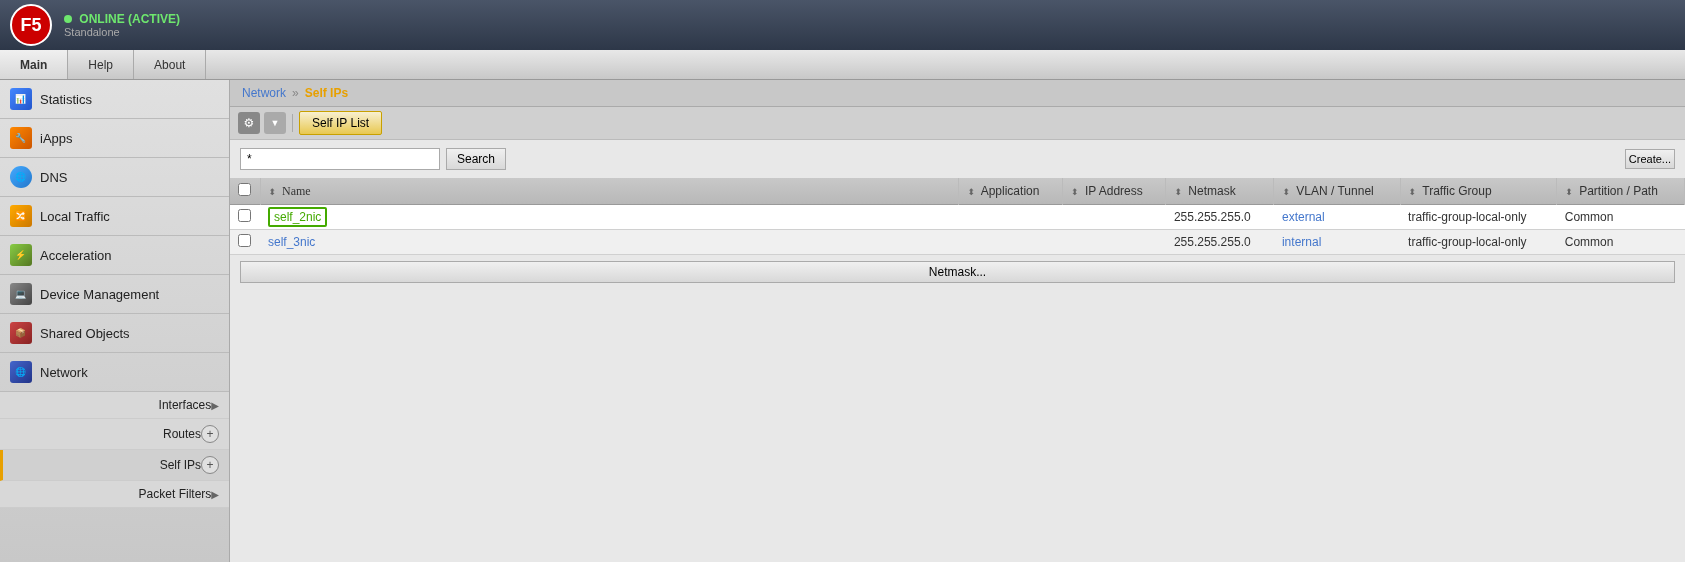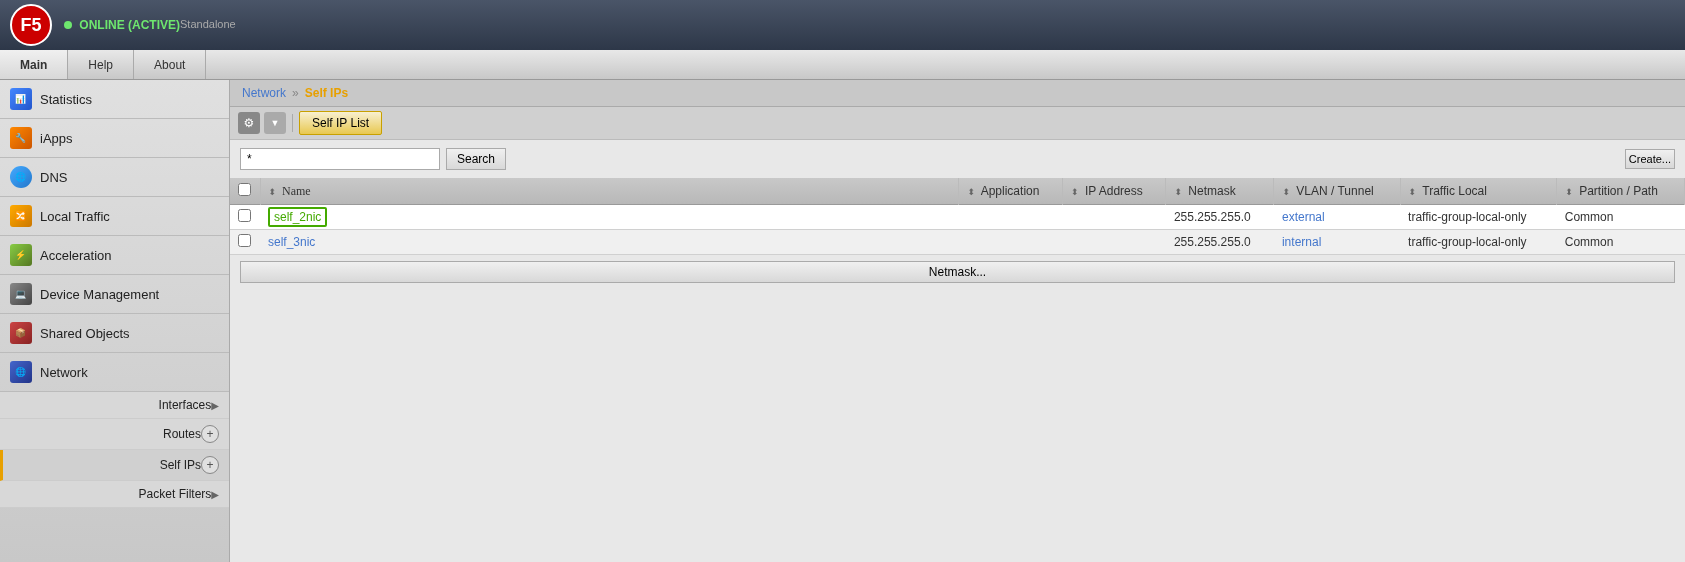--- a/index.html
+++ b/index.html
@@ -15,21 +15,21 @@
       gap: 12px;
     }
     #f5-logo {
       width: 42px; height: 42px;
       background: #cc0000;
       border-radius: 50%;
       display: flex; align-items: center; justify-content: center;
       font-weight: bold; color: white; font-size: 18px;
       border: 2px solid #fff;
     }
-    #status-block { display: flex; flex-direction: row; }
+    #status-block { display: flex; flex-direction: column; }
     #status-online { color: #6ee76e; font-size: 12px; font-weight: bold; }
     #status-standalone { color: #aaa; font-size: 11px; }
     #status-dot { display: inline-block; width: 8px; height: 8px; background: #6ee76e; border-radius: 50%; margin-right: 4px; }
 
     
     #nav-tabs {
       background: linear-gradient(to bottom, #e8e8e8, #c8c8c8);
       height: 30px;
       display: flex;
       align-items: stretch;
@@ -359,21 +359,21 @@
             <th>
               <span class="sort-icon">⬍</span>
               <span>Netmask</span>
             </th>
             <th>
               <span class="sort-icon">⬍</span>
               <span>VLAN / Tunnel</span>
             </th>
             <th>
               <span class="sort-icon">⬍</span>
-              <span>Traffic Local</span>
+              <span>Traffic Group</span>
             </th>
             <th>
               <span class="sort-icon">⬍</span>
               <span>Partition / Path</span>
             </th>
           </tr>
         </thead>
         <tbody id="table-body">
 
           <tr>

